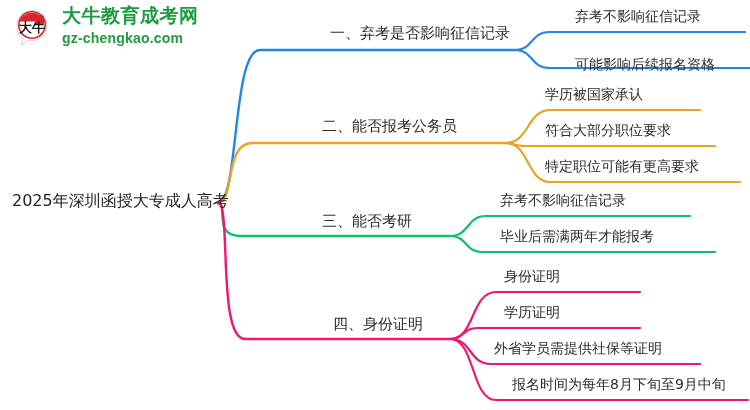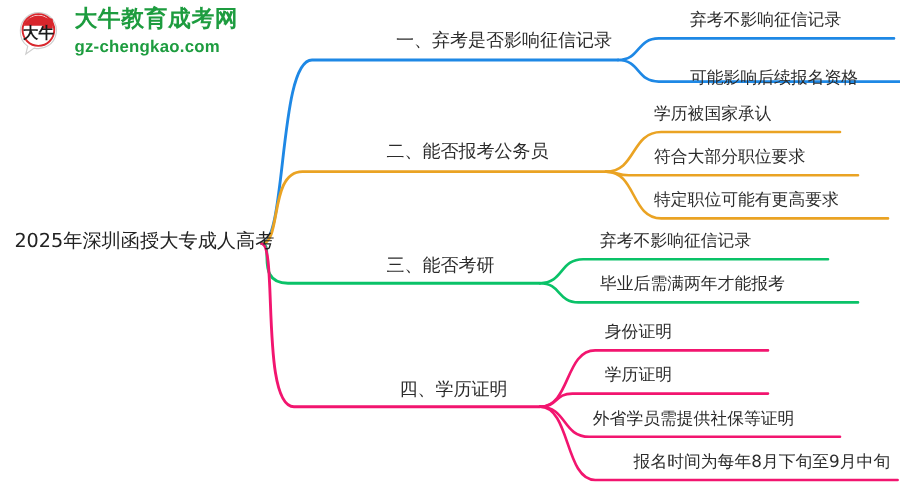--- a/index.html
+++ b/index.html
@@ -83,19 +83,19 @@
 
   <div class="node topic" style="left:322px;top:117px;">二、能否报考公务员</div>
   <div class="node leaf" style="left:545px;top:86px;">学历被国家承认</div>
   <div class="node leaf" style="left:545px;top:122px;">符合大部分职位要求</div>
   <div class="node leaf" style="left:545px;top:158px;text-align:right;">特定职位可能有更高要求</div>
 
   <div class="node topic" style="left:322px;top:212px;">三、能否考研</div>
   <div class="node leaf" style="left:500px;top:192px;">弃考不影响征信记录</div>
   <div class="node leaf" style="left:500px;top:228px;">毕业后需满两年才能报考</div>
 
-  <div class="node topic" style="left:333px;top:315px;">四、学历证明</div>
+  <div class="node topic" style="left:333px;top:315px;">四、身份证明</div>
   <div class="node leaf" style="left:504px;top:268px;">身份证明</div>
   <div class="node leaf" style="left:504px;top:304px;">学历证明</div>
   <div class="node leaf" style="left:494px;top:340px;">外省学员需提供社保等证明</div>
-  <div class="node leaf" style="left:496px;top:376px;padding-left:32px;">报名时间为每年8月下旬至9月中旬</div>
+  <div class="node leaf" style="left:480px;top:376px;padding-left:32px;">报名时间为每年8月下旬至9月中旬</div>
 
 </div>
 
 </body></html>

